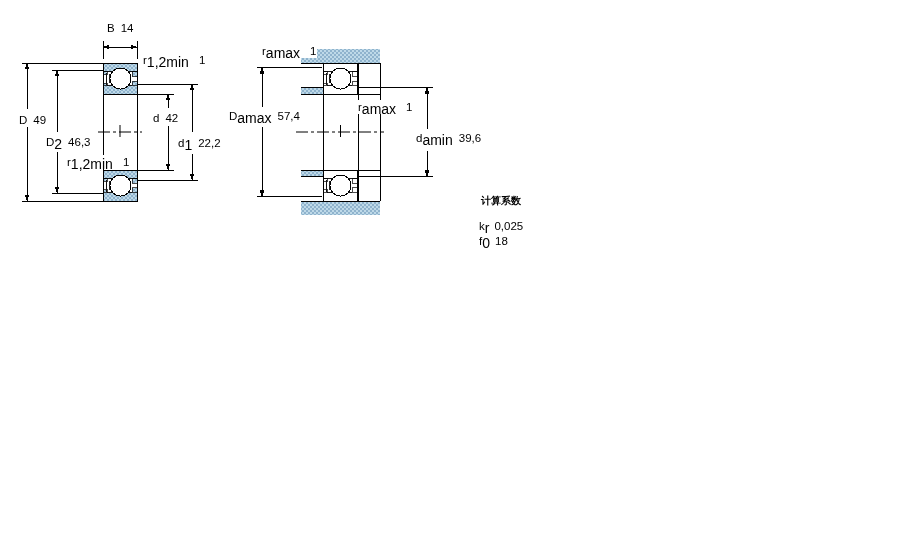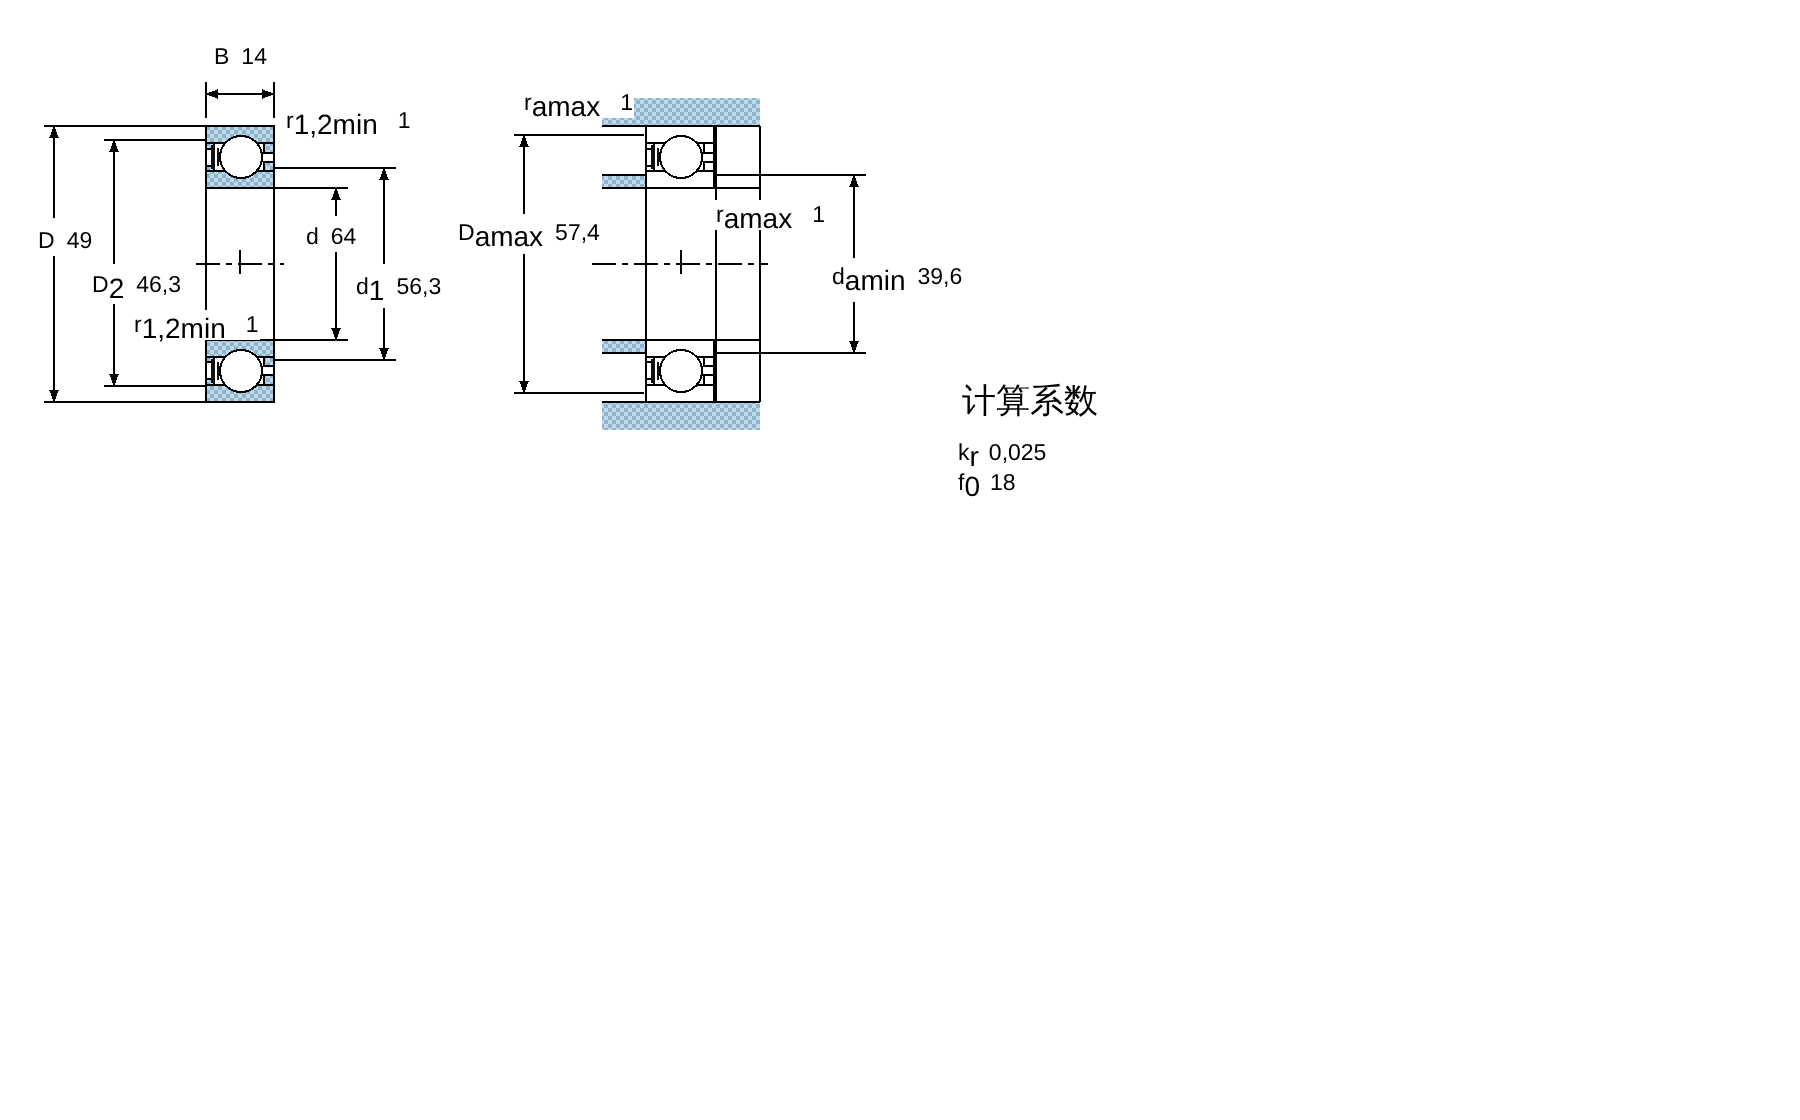--- a/index.html
+++ b/index.html
@@ -8,21 +8,21 @@
     font-family:"Liberation Sans", sans-serif;color:#000;
   }
   #draw{position:absolute;left:0;top:0;}
   .lbl{
     position:absolute;font-size:11.5px;line-height:13px;white-space:nowrap;
     background:#fff;padding:0 1px;
   }
   .lbl .sub{font-size:14px;position:relative;top:3px;}
   .lbl .val{margin-left:6px;}
   .lbl.gap-lg .val{margin-left:10px;}
-  .factors-title{font-weight:normal;font-size:17px;background:transparent;}
+  .factors-title{font-weight:bold;font-size:10px;background:transparent;}
   .factor-row .val{margin-left:5px;text-align:center;}
   line,rect,circle,path{shape-rendering:crispEdges;}
   .cl{stroke:#000;stroke-width:1;stroke-dasharray:12 3 3 3;shape-rendering:auto;}
 </style>
 </head>
 <body>
 
 <div id="canvas">
 
   <svg id="draw" width="900" height="560" viewBox="0 0 900 560">
@@ -145,24 +145,24 @@
   <div class="lbl" style="left:18px;top:113px">
     <span class="sym">D</span><span class="sub"></span><span class="val">49</span>
   </div>
   <div class="lbl" style="left:45px;top:135px">
     <span class="sym">D</span><span class="sub">2</span><span class="val">46,3</span>
   </div>
   <div class="lbl gap-lg" style="left:66px;top:155px">
     <span class="sym">r</span><span class="sub">1,2min</span><span class="val">1</span>
   </div>
   <div class="lbl" style="left:152px;top:111px">
-    <span class="sym">d</span><span class="sub"></span><span class="val">64</span>
+    <span class="sym">d</span><span class="sub"></span><span class="val">42</span>
   </div>
   <div class="lbl" style="left:177px;top:136px">
-    <span class="sym">d</span><span class="sub">1</span><span class="val">56,3</span>
+    <span class="sym">d</span><span class="sub">1</span><span class="val">22,2</span>
   </div>
 
   <div class="lbl gap-lg" style="left:261px;top:44px">
     <span class="sym">r</span><span class="sub">amax</span><span class="val">1</span>
   </div>
   <div class="lbl" style="left:228px;top:109px">
     <span class="sym">D</span><span class="sub">amax</span><span class="val">57,4</span>
   </div>
   <div class="lbl gap-lg" style="left:357px;top:100px">
     <span class="sym">r</span><span class="sub">amax</span><span class="val">1</span>

